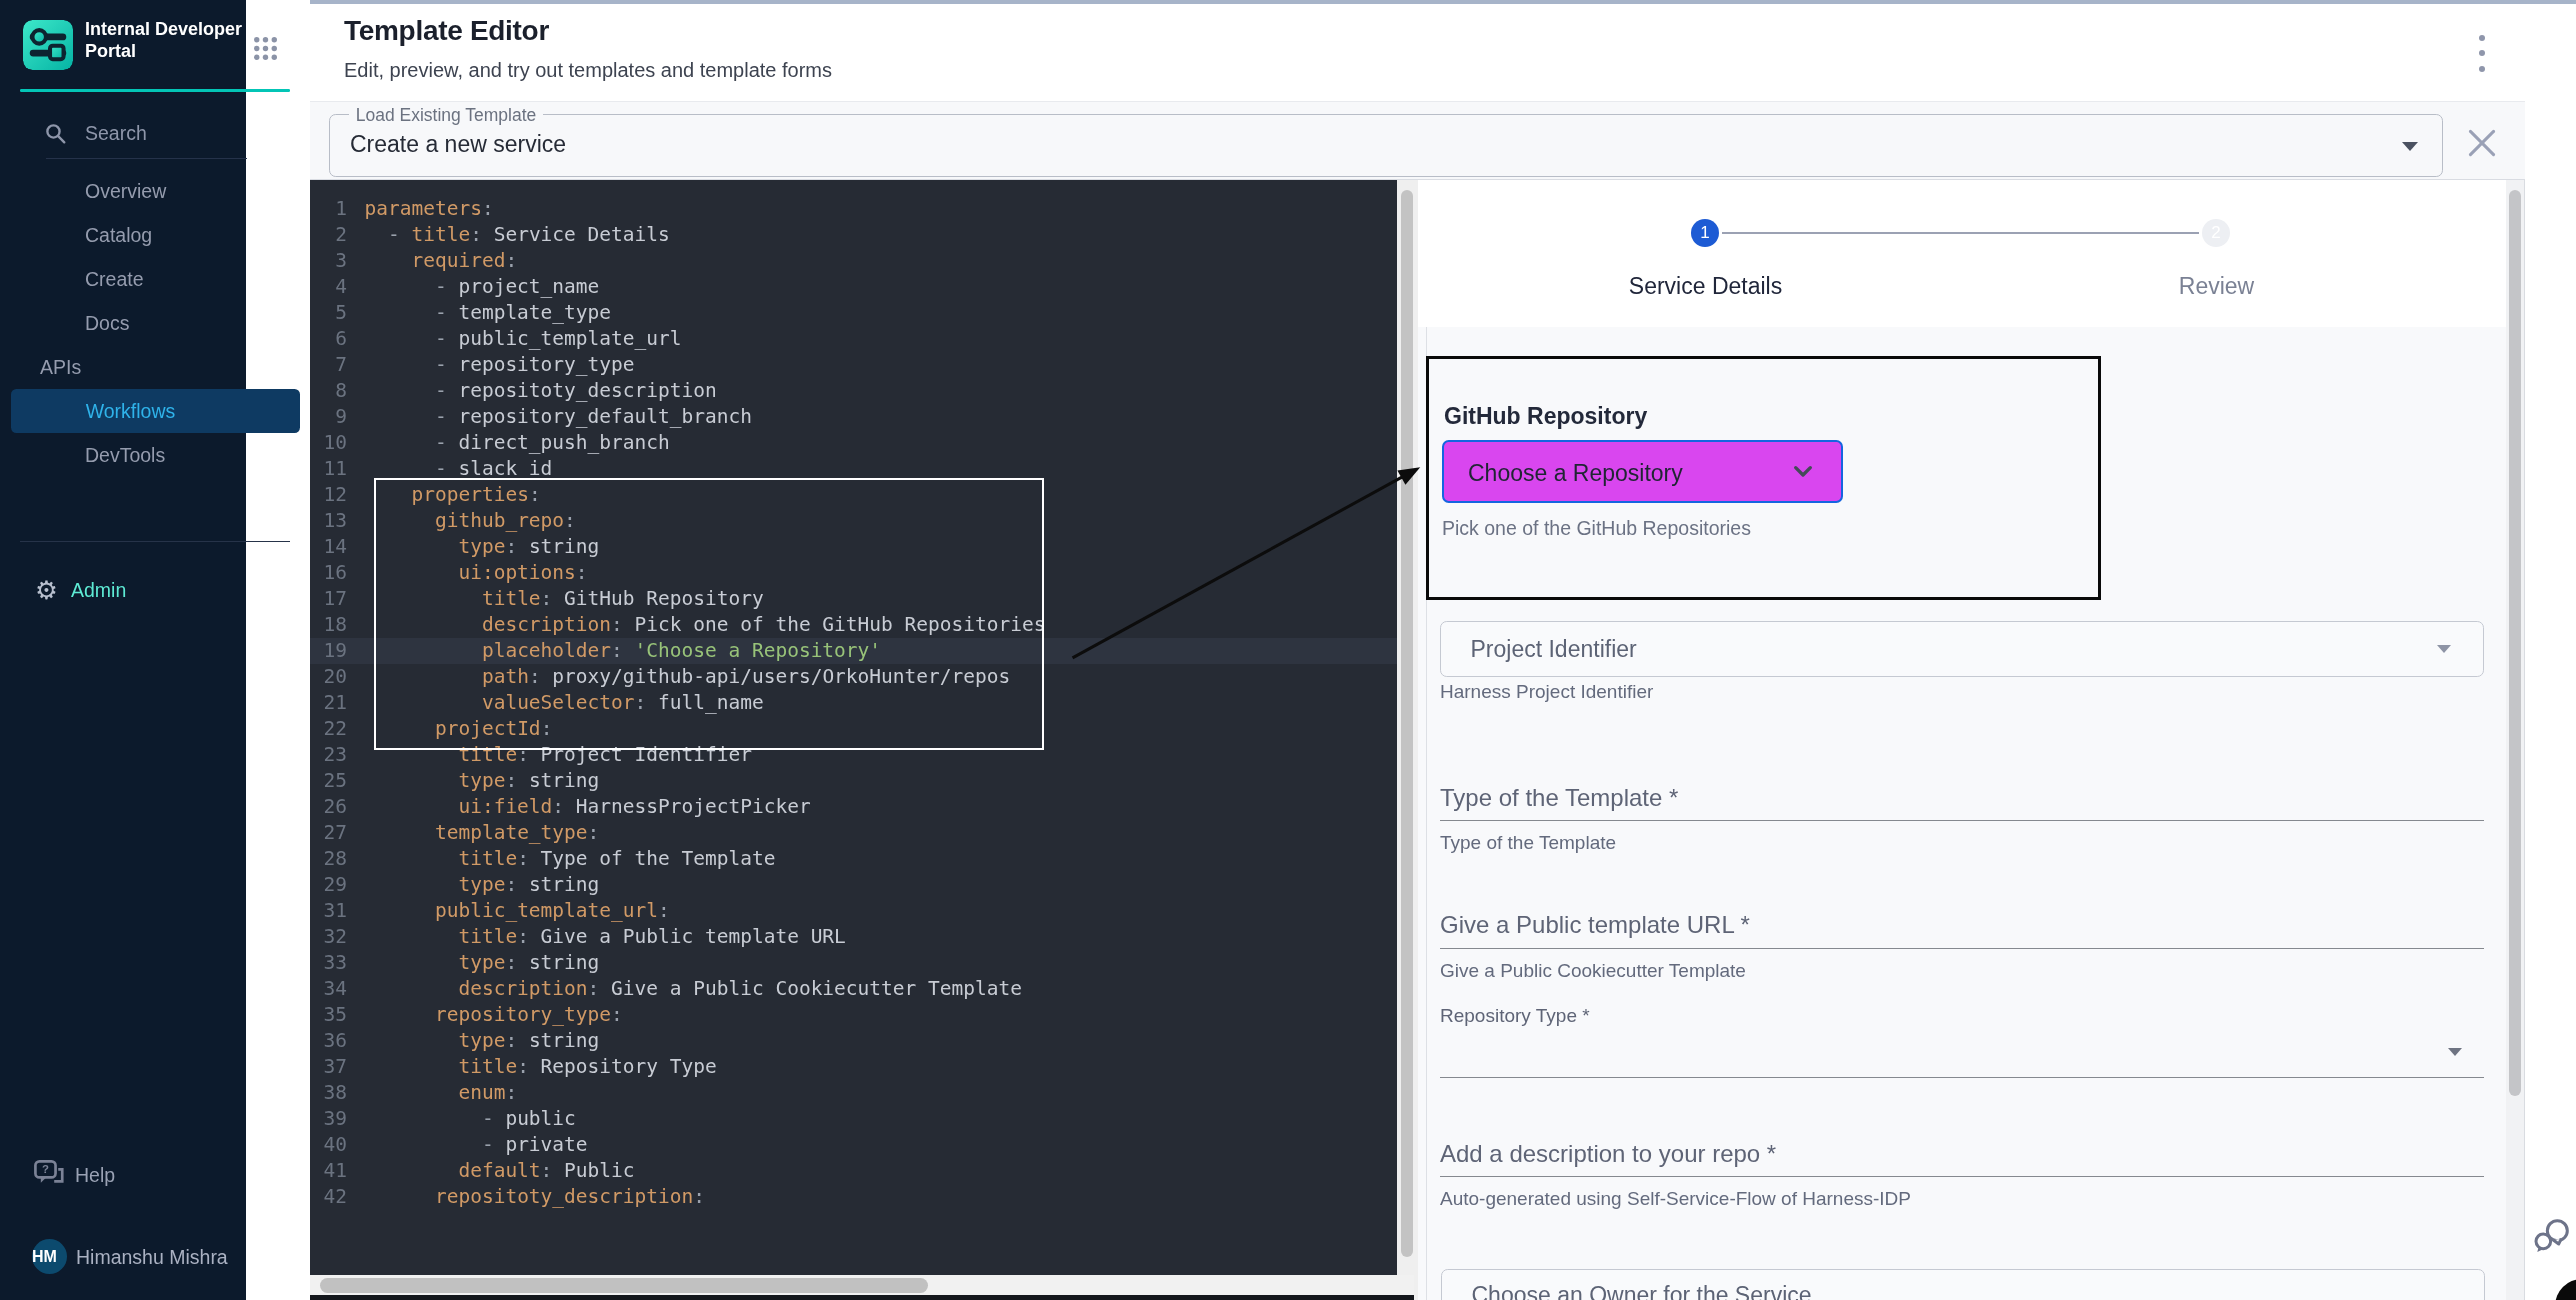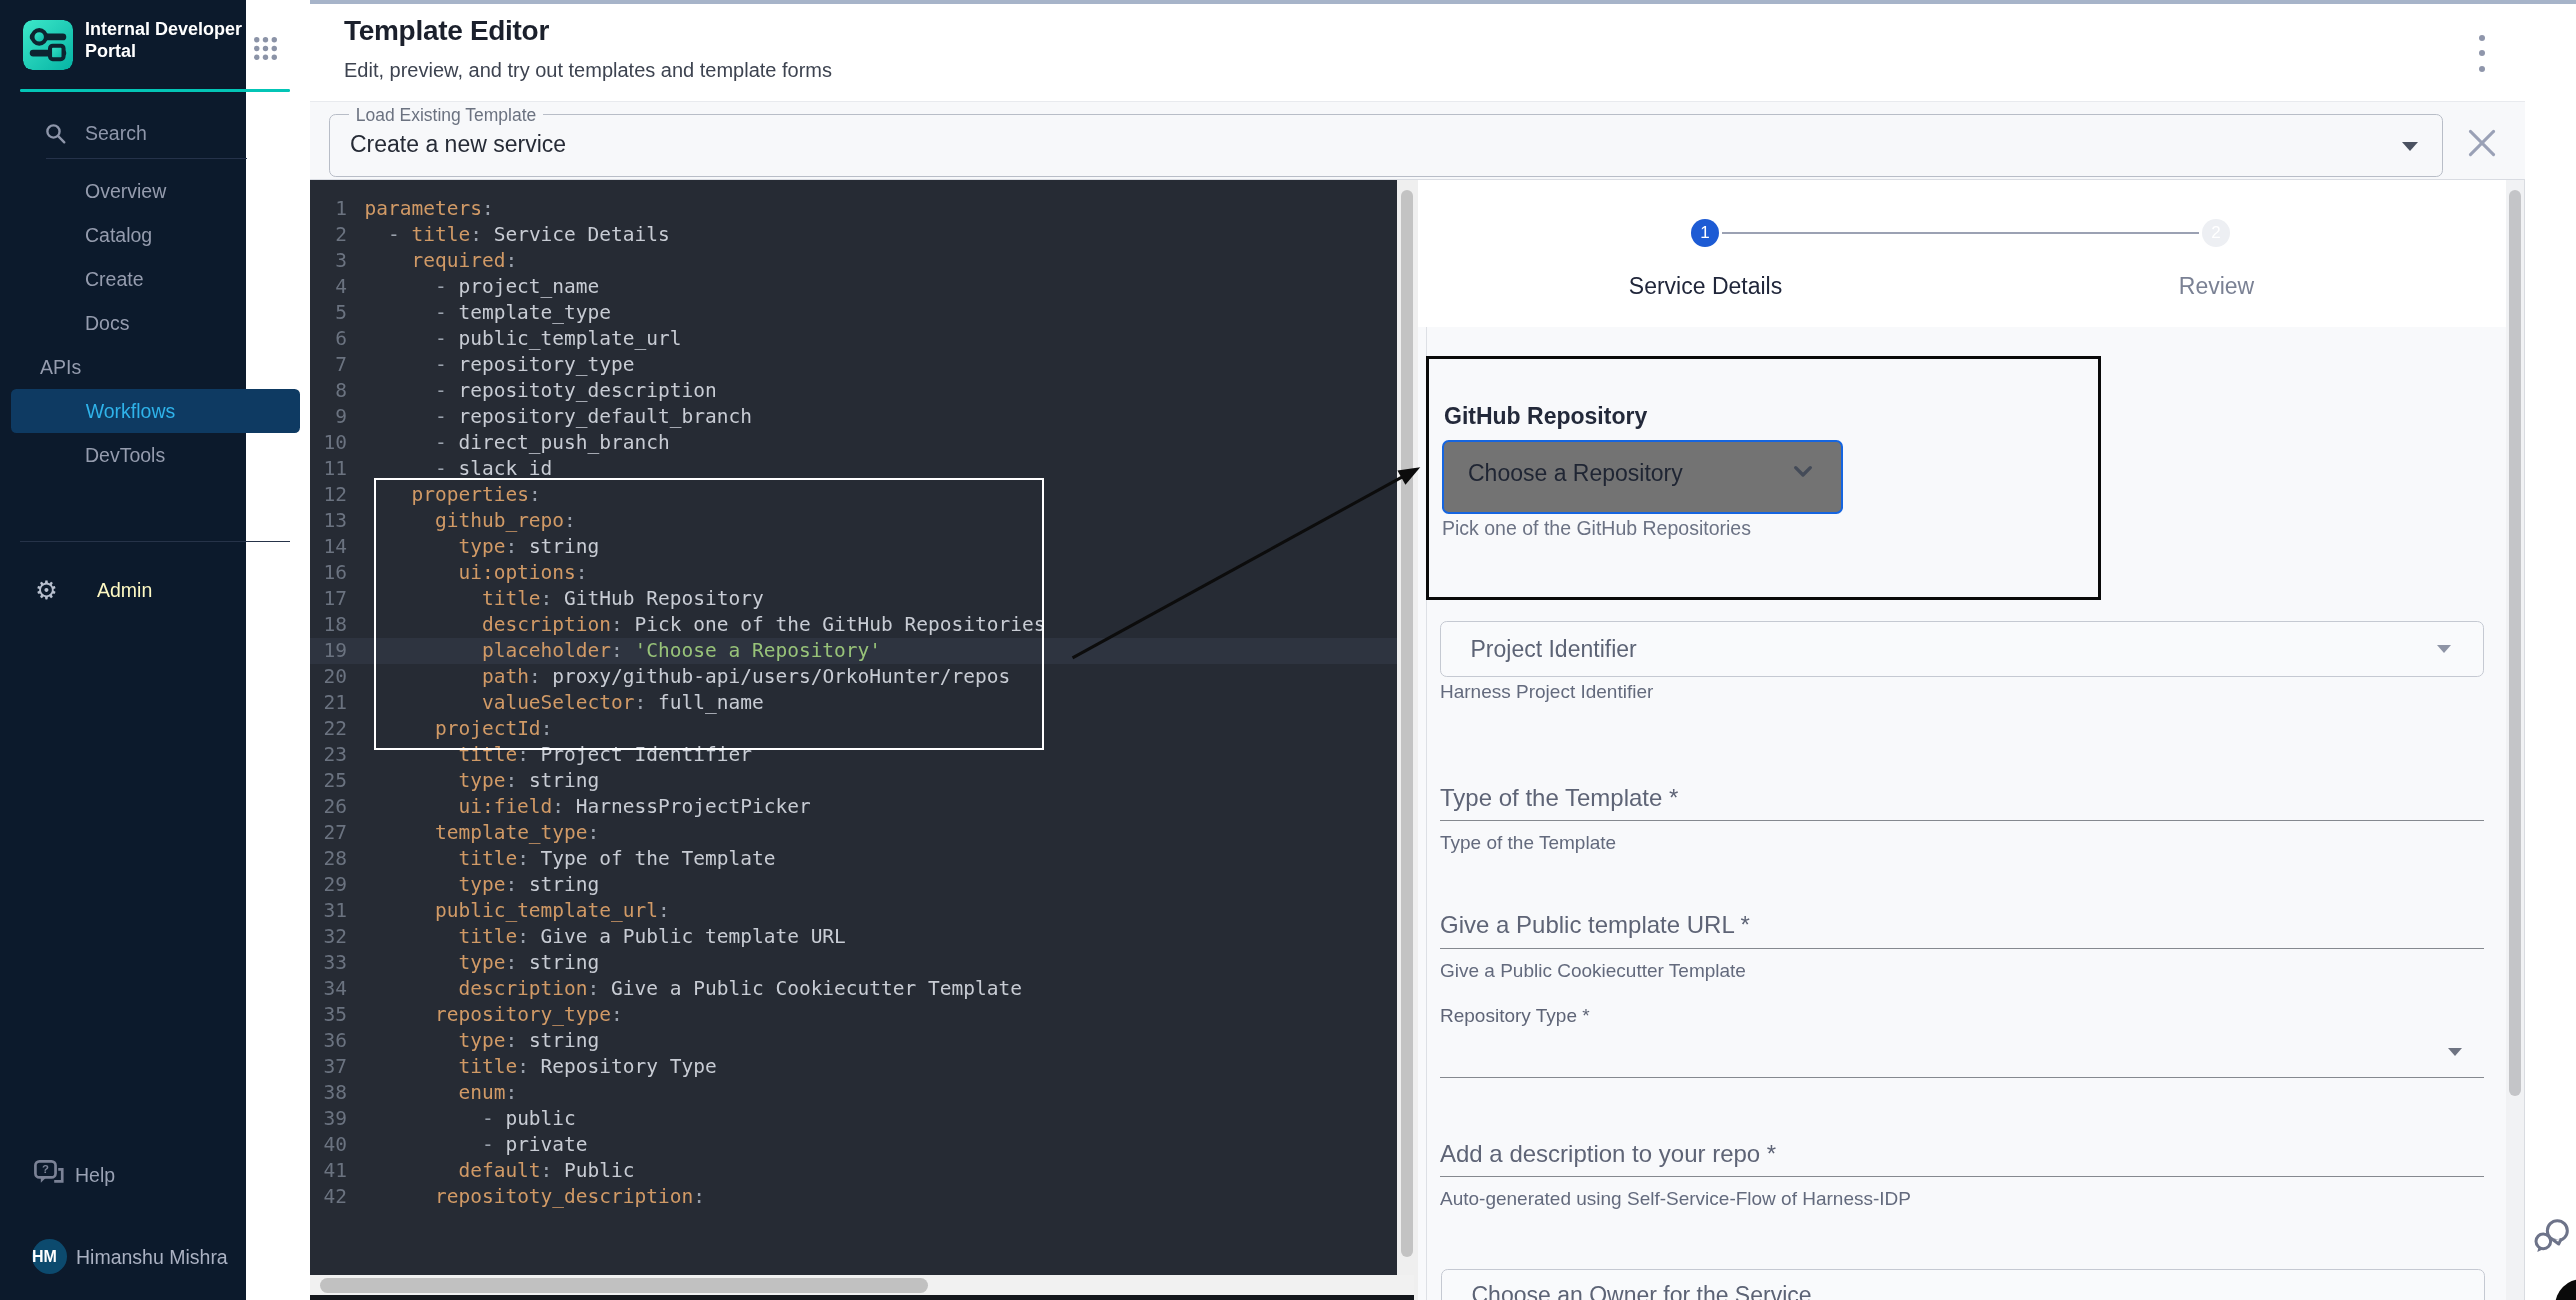--- a/index.html
+++ b/index.html
@@ -20,21 +20,21 @@
   #search-row svg { position:absolute; left:6.7px; top:4px; }
   #search-label { position:absolute; left:48px; top:4px; font-size:19.5px; color:#8e96aa; }
   #search-rule { left:46px; top:158px; width:201px; height:1.3px; background:#25324a; }
   .nav-item { left:0; top:0; width:310px; height:44px; line-height:44px; color:#959cae;
               font-size:19.5px; padding-left:85px; cursor:pointer; }
   .nav-item.active { background:#0e3a62; color:#2fb3ea; border-radius:5.4px; width:289px; margin-left:10.7px; padding-left:75px; }
   #navlist { left:0; top:169px; width:310px; }
   #side-divider { left:20px; top:541px; width:270px; height:1.3px; background:#263349; }
   #admin-row { left:0; top:568px; width:310px; height:44px; cursor:pointer; }
   #admin-row .gear { position:absolute; left:35px; top:6.7px; font-size:25.5px; color:#b9c0cf; }
-  #admin-row .lbl { position:absolute; left:97px; top:10.7px; font-size:19.5px; color:#fef9c3; }
+  #admin-row .lbl { position:absolute; left:71px; top:10.7px; font-size:19.5px; color:#5eead4; }
   #help-row { left:0; top:1156px; width:310px; height:40px; cursor:pointer; }
   #help-row .lbl { position:absolute; left:75px; top:8px; font-size:19.5px; color:#9aa2b4; }
   #user-row { left:0; top:1235px; width:310px; height:47px; cursor:pointer; }
   #avatar { position:absolute; left:32px; top:4px; width:35px; height:35px; border-radius:50%;
             background:#0c4a6e; color:#fff; font-size:16px; font-weight:700;
             text-align:left; line-height:35px; }
   #user-name { position:absolute; left:76px; top:10.7px; font-size:19.5px; color:#aab1c2; }
 
   
   #page-title { left:344px; top:14.8px; font-size:28px; font-weight:700; color:#1b202c; letter-spacing:-0.3px; }
@@ -84,21 +84,21 @@
                  font-size:17px; color:#fff; }
   #step1-circle { left:1691px; top:219px; background:#1d5bd4; cursor:pointer; }
   #step2-circle { left:2202px; top:219px; background:#edeff3; cursor:pointer; }
   #step-line { left:1722px; top:232px; width:477px; height:2px; background:#9ba1b3; }
   #step1-label { left:1605px; top:273px; width:201px; text-align:center; font-size:23px; color:#20263a; }
   #step2-label { left:2116px; top:273px; width:201px; text-align:center; font-size:23px; color:#7a8194; }
 
   
   #gh-box { left:1426px; top:356px; width:675px; height:244px; border:3.4px solid #0a0a0a; }
   #gh-title { left:1444px; top:403px; font-size:23px; font-weight:700; color:#23293a; }
-  #gh-select { left:1442px; top:440px; width:401px; height:74px; background:#737373;
+  #gh-select { left:1442px; top:440px; width:401px; height:63px; background:#d946ef;
                border:2px solid #1565e0; border-radius:6.7px; cursor:pointer; }
   #gh-select .val { position:absolute; left:24px; top:17.5px; font-size:23px; color:#1f2533; }
   #gh-select svg { position:absolute; right:28px; top:23px; }
   #gh-helper { left:1442px; top:517px; font-size:19.5px; color:#6b7284; }
 
   
   #proj-select { left:1440px; top:621px; width:1044px; height:56px; background:#f9fafc;
                  border:1.3px solid #c5c9d2; border-radius:6.7px; cursor:pointer; }
   #proj-select .val { position:absolute; left:29.5px; top:14px; font-size:23px; color:#5c6375; }
   #proj-select .tri { position:absolute; right:32px; top:23px; width:0; height:0;

